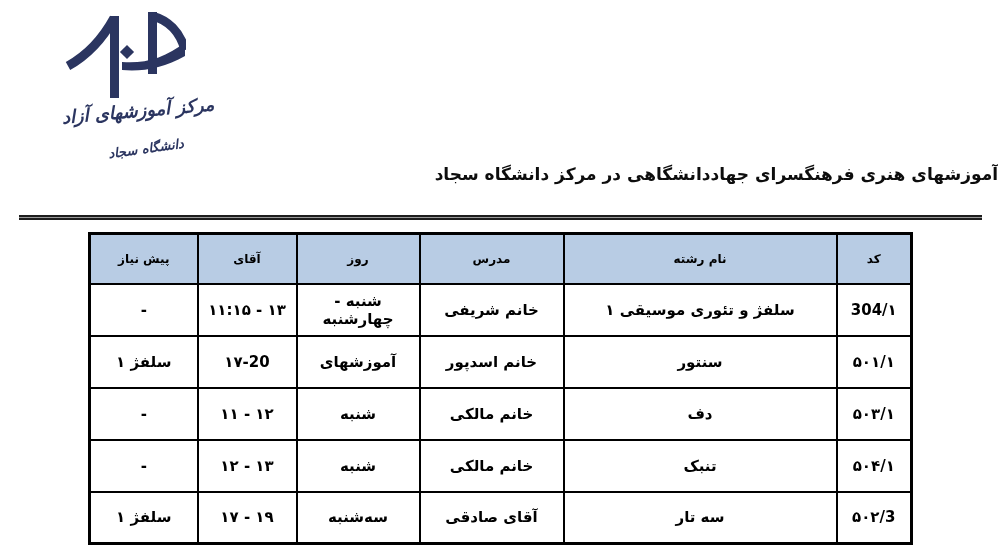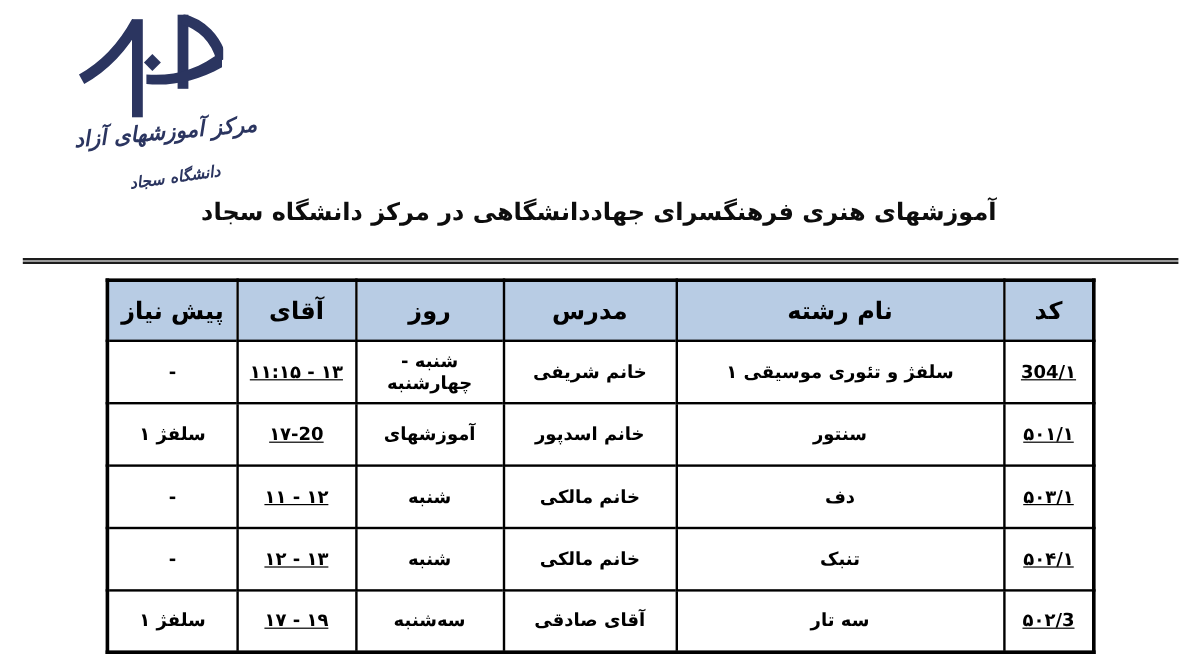--- a/index.html
+++ b/index.html
@@ -26,40 +26,40 @@
     position:absolute;left:96px;top:141px;width:100px;text-align:center;
     font-size:13px;font-weight:bold;font-style:italic;
     transform:rotate(-8deg);white-space:nowrap;
   }
 
   
   .acecr-logo{position:absolute;right:0;top:0;width:290px;height:165px;}
 
   
   .doc-title{
-    position:absolute;left:0;top:164px;width:100%;text-align:center;
-    font-size:20px;font-weight:bold;color:var(--ink);direction:rtl;
+    position:absolute;left:0;top:164px;width:100%;
+    font-size:17px;font-weight:bold;color:var(--ink);direction:rtl;
   }
   .divider{
     position:absolute;left:19px;top:215px;width:963px;height:5px;
     background:linear-gradient(#1d1d1d 0 2px,#9a9a9a 2px 3px,#1d1d1d 3px 5px);
   }
 
   
   table.courses{
     position:absolute;left:88px;top:232px;width:822px;direction:rtl;
     border-collapse:collapse;table-layout:fixed;border:3px solid #000;
   }
   .courses th,.courses td{
     border:2px solid #000;text-align:center;vertical-align:middle;
     font-weight:bold;color:#000;padding:2px 4px;overflow:hidden;
   }
-  .courses th{height:50px;font-size:20px;background:var(--header-fill);}
+  .courses th{height:50px;font-size:12px;background:var(--header-fill);}
   .courses td{height:52px;font-size:15px;background:#fff;}
-  .num{direction:ltr;unicode-bidi:isolate;text-decoration:underline;}
+  .num{direction:ltr;unicode-bidi:isolate;}
 </style>
 </head>
 <body>
 
 <div class="page">
 
   <div class="sajjad-logo">
     <svg class="sajjad-mark" viewBox="0 0 122 86" fill="currentColor" xmlns="http://www.w3.org/2000/svg">
       <path d="M50 6 C38 28 22 44 4 54" fill="none" stroke="currentColor" stroke-width="9"></path>
       <rect x="46" y="4" width="9" height="82"></rect>

